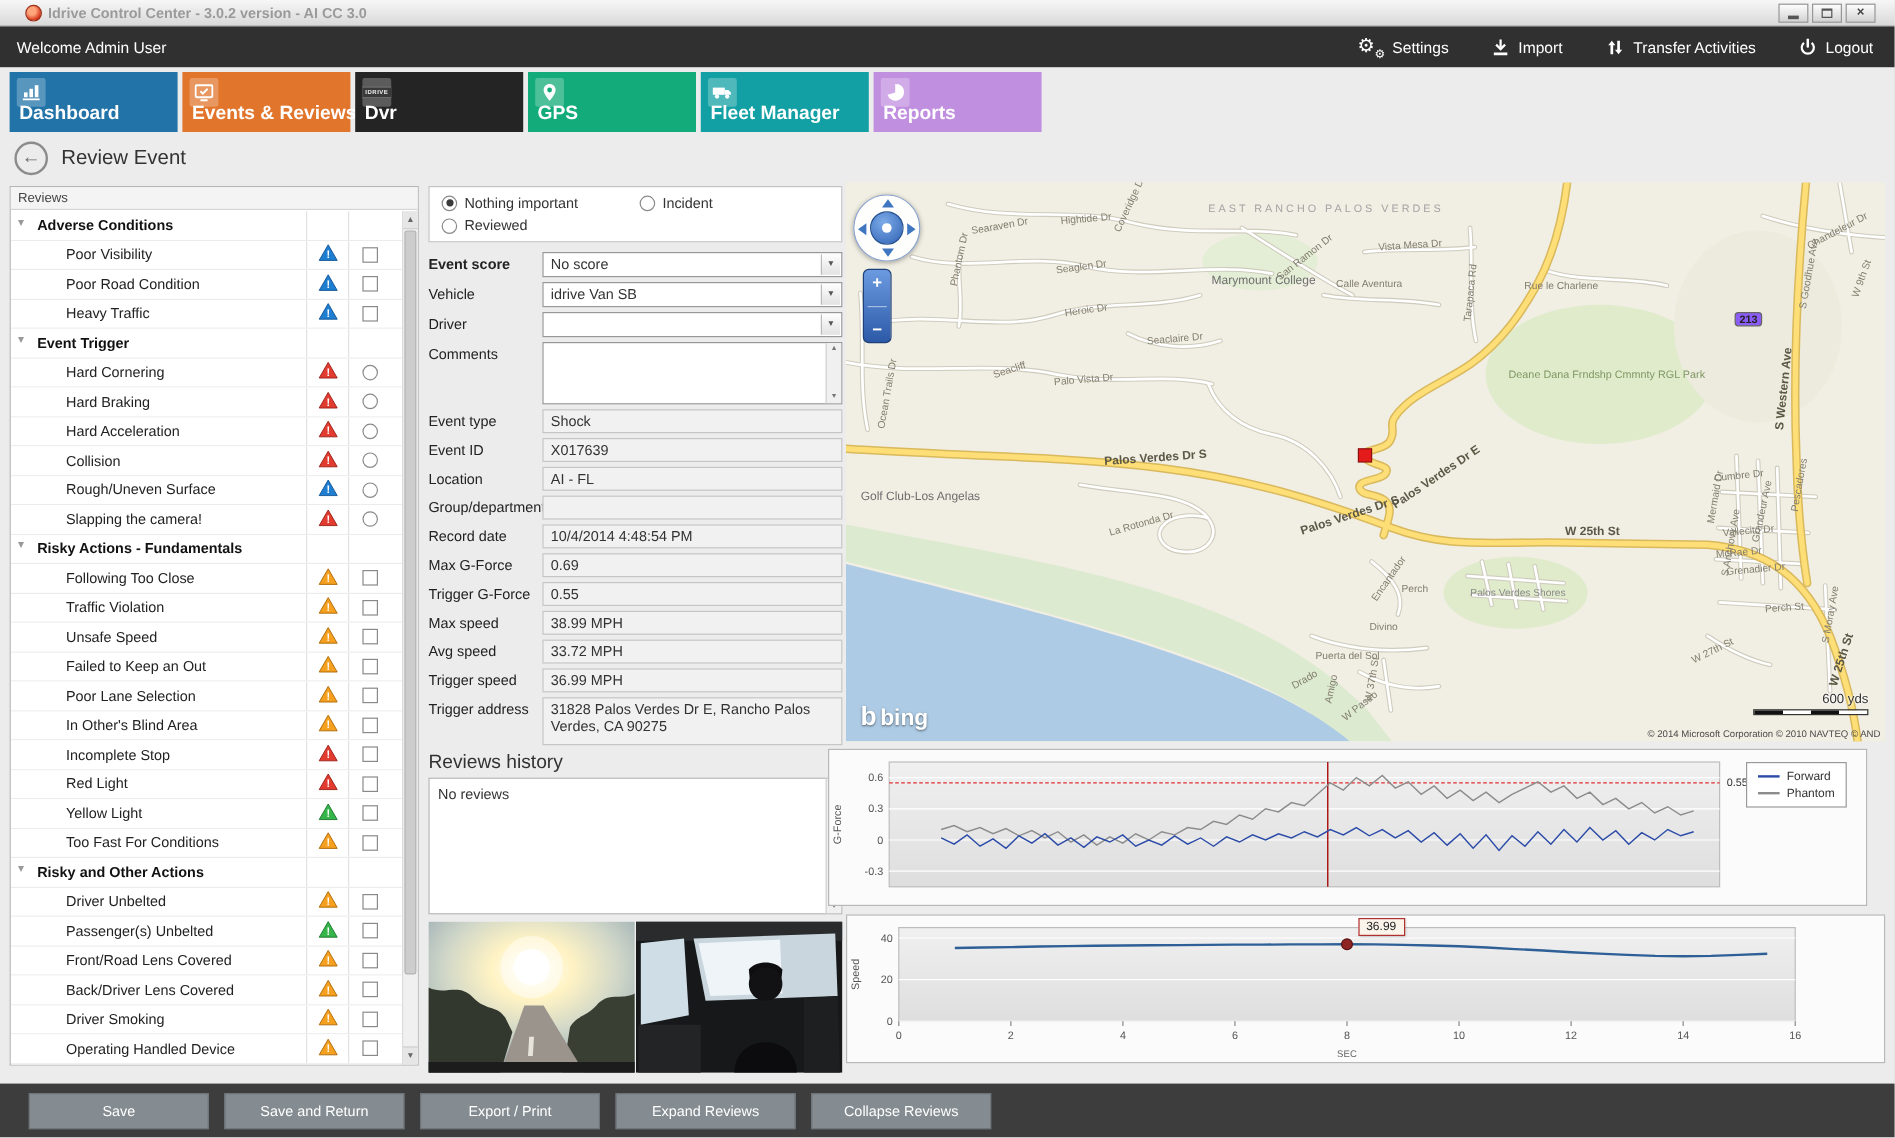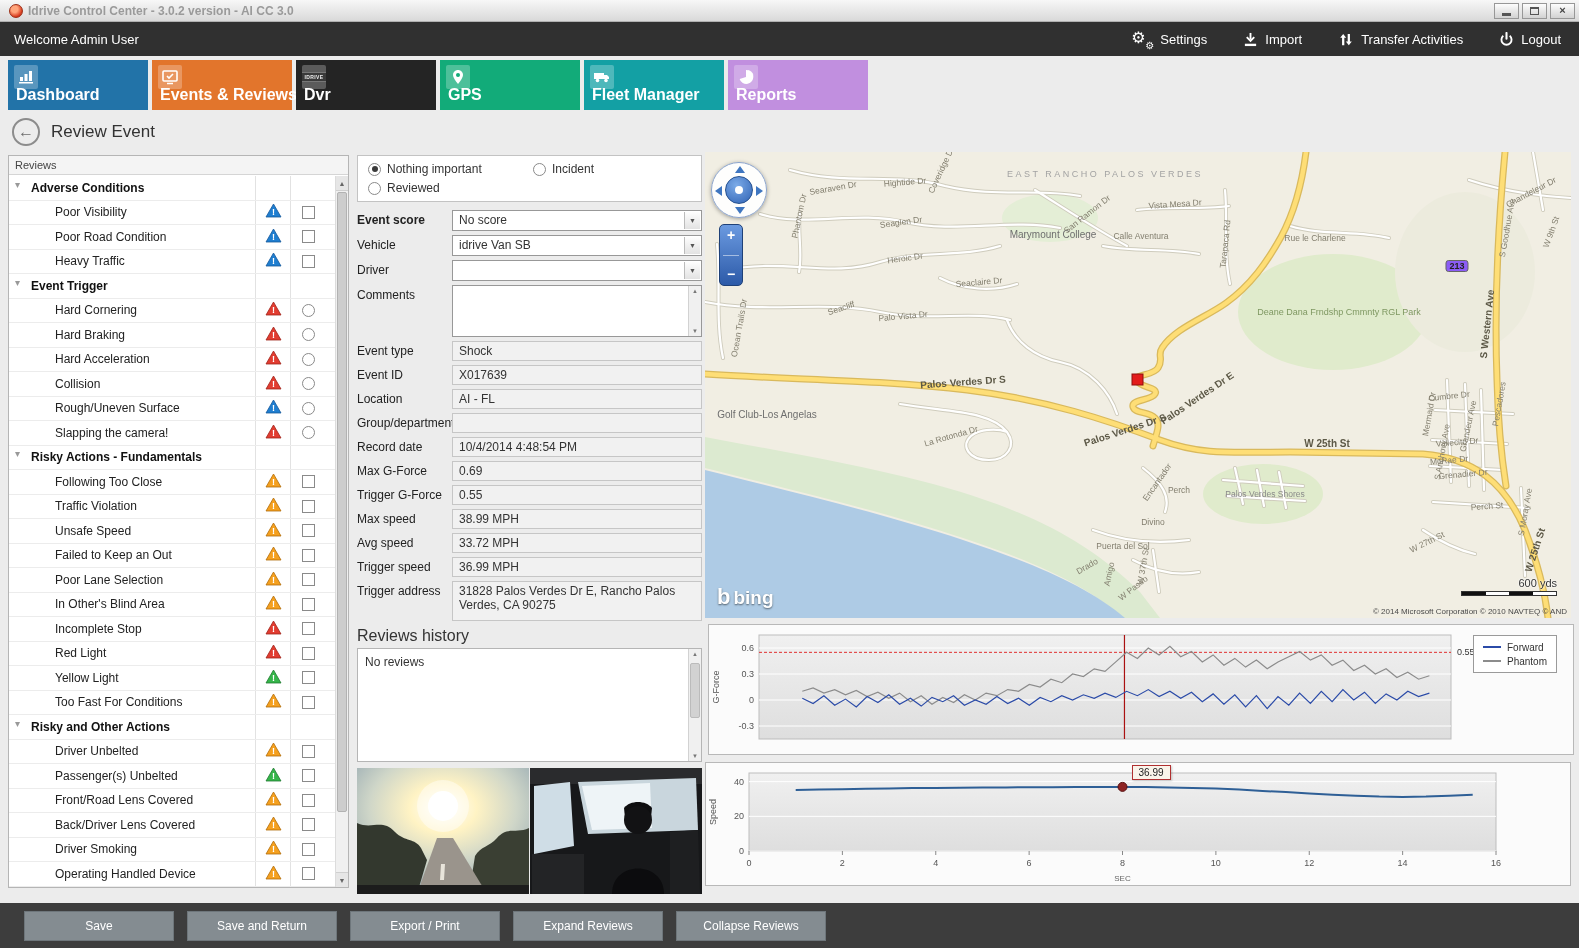--- a/index.html
+++ b/index.html
@@ -3,21 +3,21 @@
 <meta charset="utf-8">
 <style>
   * { box-sizing: border-box; margin: 0; padding: 0; }
   html,body { background:#d8d8d8; }
   body { font-family:"Liberation Sans", sans-serif; font-size:12px; color:#333; }
   #app { position:relative; width:1579px; height:948px; background:#ececec; overflow:hidden; }
 
   
   #titlebar { position:absolute; left:0; top:0; width:100%; height:22px;
     background:linear-gradient(#f7f7f7,#d9d9d9); border-bottom:1px solid #b0b0b0;
-    display:flex; align-items:center; padding:0 4px; }
+    display:flex; align-items:center; padding:0 16px; }
   .app-icon { width:14px; height:14px; border-radius:50%; margin:0 5px;
     background:radial-gradient(circle at 38% 35%, #ffa57c 0 30%, #d83a1e 70%, #8e2410);
     border:1px solid #9c3018; }
   #window-title { color:#9a9a9a; font-weight:bold; font-size:12px; flex:1; }
   .win-btn { width:25px; height:16px; margin-left:3px; border:1px solid #979797;
     background:linear-gradient(#fdfdfd,#d2d2d2); display:flex; align-items:center; justify-content:center;
     color:#444; font-size:11px; line-height:1; cursor:default; }
   .wg-min { width:9px; height:3px; background:#555; margin-top:7px; }
   .wg-max { width:9px; height:8px; border:1px solid #555; border-top-width:2px; }
 
@@ -132,21 +132,21 @@
   #map-scale { position:absolute; right:14px; bottom:22px; text-align:right; font-size:11px; color:#333; text-shadow:0 0 2px #fff,0 0 2px #fff; }
   .scalebar { width:96px; height:5px; border:1px solid #333; margin-top:2px;
     background:linear-gradient(90deg,#111 0 25%,#fff 25% 50%,#111 50% 75%,#fff 75% 100%); }
   #map-logo { position:absolute; left:12px; bottom:8px; color:#fff; font-weight:bold; font-size:19px;
     text-shadow:0 1px 2px rgba(0,0,0,.55); display:flex; align-items:baseline; gap:3px; }
   #map-logo .bmark { font-size:22px; }
   #map-attrib { position:absolute; right:4px; bottom:2px; font-size:8px; color:#4a4a4a; }
 
   
   .chart-panel { position:absolute; background:#fbfbfb; border:1px solid #b8b8b8; }
-  #gforce-panel { left:708px; top:624px; width:866px; height:131px; }
+  #gforce-panel { left:690px; top:624px; width:866px; height:131px; }
   #speed-panel  { left:705px; top:762px; width:866px; height:124px; }
   .legend { position:absolute; right:16px; top:10px; background:#fff; border:1px solid #9a9a9a; padding:4px 9px; }
   .legend-row { display:flex; align-items:center; gap:6px; font-size:10px; color:#333; height:14px; }
   .legend-line { width:18px; height:0; border-top:2px solid; }
   .tooltip { position:absolute; border:1px solid #b03030; background:#faf4ea; padding:1px 6px;
     font-size:10px; color:#222; box-shadow:1px 1px 2px rgba(0,0,0,.2); }
 
   
   #footer { position:absolute; left:0; top:903px; width:100%; height:45px; background:#3d3d3d;
     display:flex; align-items:flex-start; gap:13px; padding:8px 0 0 24px; }
@@ -914,21 +914,21 @@
         <span class="mlabel road" style="left: 200px; top: 106px; transform: translate(-50%, -50%) rotate(-8deg);">Heroic Dr</span>
         <span class="mlabel road" style="left: 196px; top: 70px; transform: translate(-50%, -50%) rotate(-8deg);">Seaglen Dr</span>
         <span class="mlabel road" style="left: 200px; top: 30px; transform: translate(-50%, -50%) rotate(-5deg);">Hightide Dr</span>
         <span class="mlabel road" style="left: 128px; top: 36px; transform: translate(-50%, -50%) rotate(-10deg);">Searaven Dr</span>
         <span class="mlabel road" style="left: 94px; top: 64px; transform: translate(-50%, -50%) rotate(-78deg);">Phantom Dr</span>
         <span class="mlabel road" style="left: 236px; top: 18px; transform: translate(-50%, -50%) rotate(-65deg);">Coveridge Dr</span>
         <span class="mlabel road" style="left: 382px; top: 62px; transform: translate(-50%, -50%) rotate(-38deg);">San Ramon Dr</span>
         <span class="mlabel road" style="left: 436px; top: 84px; transform: translate(-50%, -50%) rotate(0deg);">Calle Aventura</span>
         <span class="mlabel road" style="left: 470px; top: 52px; transform: translate(-50%, -50%) rotate(-4deg);">Vista Mesa Dr</span>
         <span class="mlabel road" style="left: 520px; top: 92px; transform: translate(-50%, -50%) rotate(-84deg);">Tarapaca Rd</span>
-        <span class="mlabel road" style="left: 610px; top: 86px; transform: translate(-50%, -50%) rotate(0deg);">Rue le Charlene</span>
+        <span class="mlabel road" style="left: 596px; top: 86px; transform: translate(-50%, -50%) rotate(0deg);">Rue le Charlene</span>
         <span class="mlabel road" style="left: 802px; top: 76px; transform: translate(-50%, -50%) rotate(-80deg);">S Goodhue Ave</span>
         <span class="mlabel road" style="left: 826px; top: 40px; transform: translate(-50%, -50%) rotate(-28deg);">Chandeleur Dr</span>
         <span class="mlabel road" style="left: 744px; top: 244px; transform: translate(-50%, -50%) rotate(-6deg);">Cumbre Dr</span>
         <span class="mlabel road" style="left: 763px; top: 274px; transform: translate(-50%, -50%) rotate(-78deg);">Grandeur Ave</span>
         <span class="mlabel road" style="left: 752px; top: 290px; transform: translate(-50%, -50%) rotate(-5deg);">Vallecito Dr</span>
         <span class="mlabel road" style="left: 744px; top: 308px; transform: translate(-50%, -50%) rotate(-5deg);">McRae Dr</span>
         <span class="mlabel road" style="left: 758px; top: 322px; transform: translate(-50%, -50%) rotate(-5deg);">Grenadier Dr</span>
         <span class="mlabel road" style="left: 724px; top: 262px; transform: translate(-50%, -50%) rotate(-80deg);">Mermaid Dr</span>
         <span class="mlabel road" style="left: 794px; top: 252px; transform: translate(-50%, -50%) rotate(-80deg);">Pescadores</span>
         <span class="mlabel road" style="left: 737px; top: 300px; transform: translate(-50%, -50%) rotate(-80deg);">S Anchovy Ave</span>

